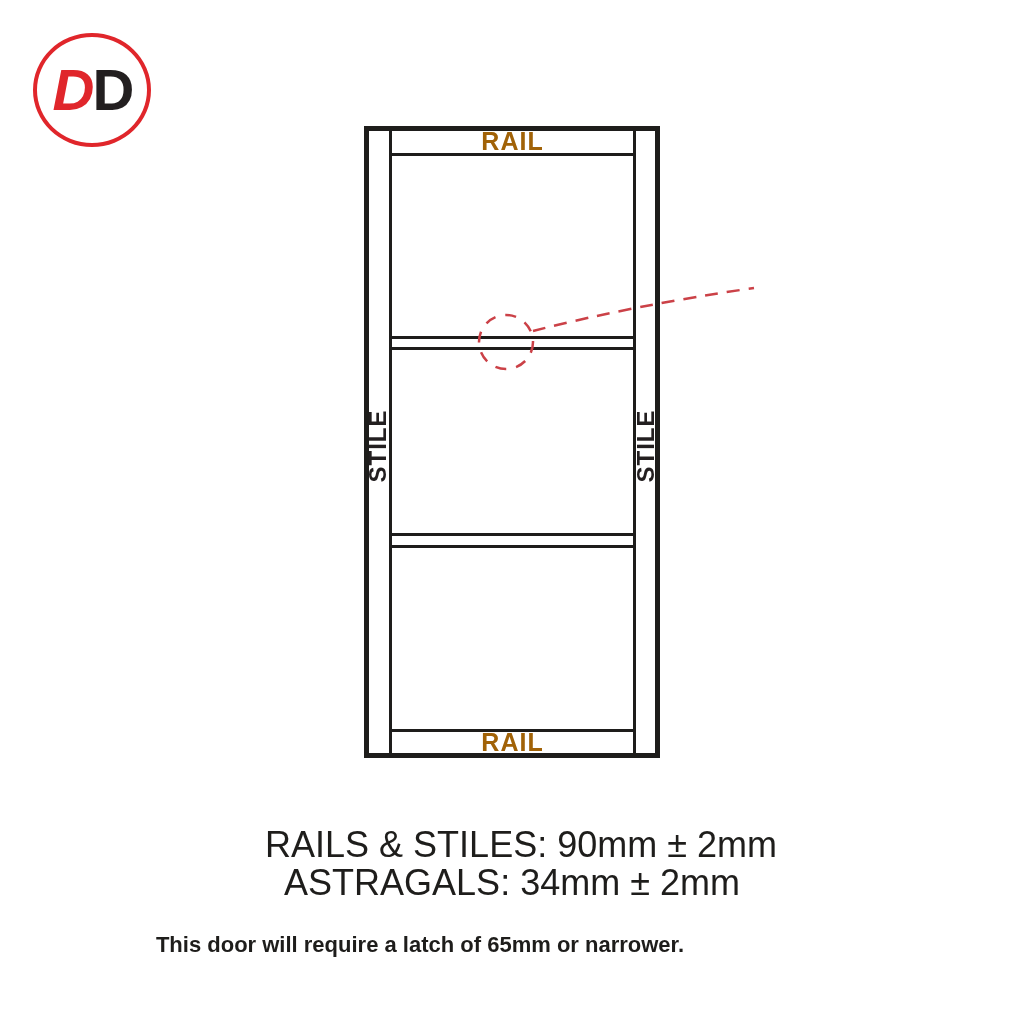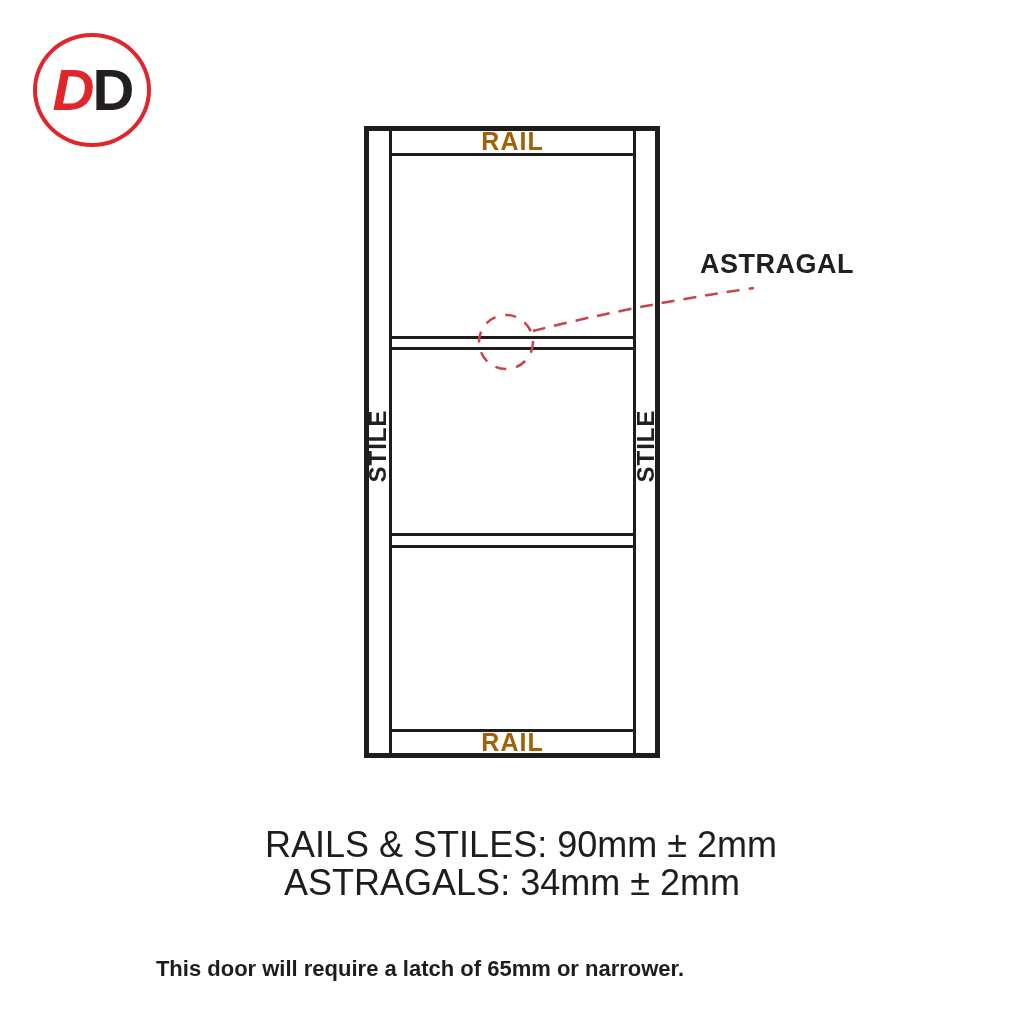--- a/index.html
+++ b/index.html
@@ -123,21 +123,20 @@
   .spec-2 { top: 864px; text-align: center; }
 
   .latch-note {
     position: absolute;
     left: 0; top: 932px;
     width: 840px;
     text-align: center;
     font-size: 22px;
     font-weight: bold;
     color: #1e1d1b;
-    margin-top: 24px;
   }
 </style>
 </head>
 <body>
 
 <div class="page">
 
   <div class="logo">
     <span class="d1">D</span>
     <span class="d2">D</span>
@@ -154,21 +153,20 @@
   <div class="hline h-astragal2-a"></div>
   <div class="hline h-astragal2-b"></div>
   <div class="hline h-rail-bottom"></div>
 
   <div class="rail-label rail-top">RAIL</div>
   <div class="rail-label rail-bottom">RAIL</div>
 
   <div class="stile-label stile-left">STILE</div>
   <div class="stile-label stile-right">STILE</div>
 
-  <div class="astragal-label">ASTRAGAL</div>
 
   <svg class="annotation-svg" viewBox="0 0 1024 1024">
     <circle cx="506" cy="342" r="27" fill="none" stroke="#cb4147" stroke-width="2.5" stroke-dasharray="11 10"></circle>
     <path d="M 533 331 Q 630 306 754 288" fill="none" stroke="#cb4147" stroke-width="2.5" stroke-dasharray="13 9"></path>
   </svg>
 
   <div class="spec-line spec-1">RAILS &amp; STILES: 90mm ± 2mm</div>
   <div class="spec-line spec-2">ASTRAGALS: 34mm ± 2mm</div>
   <div class="latch-note">This door will require a latch of 65mm or narrower.</div>
 

